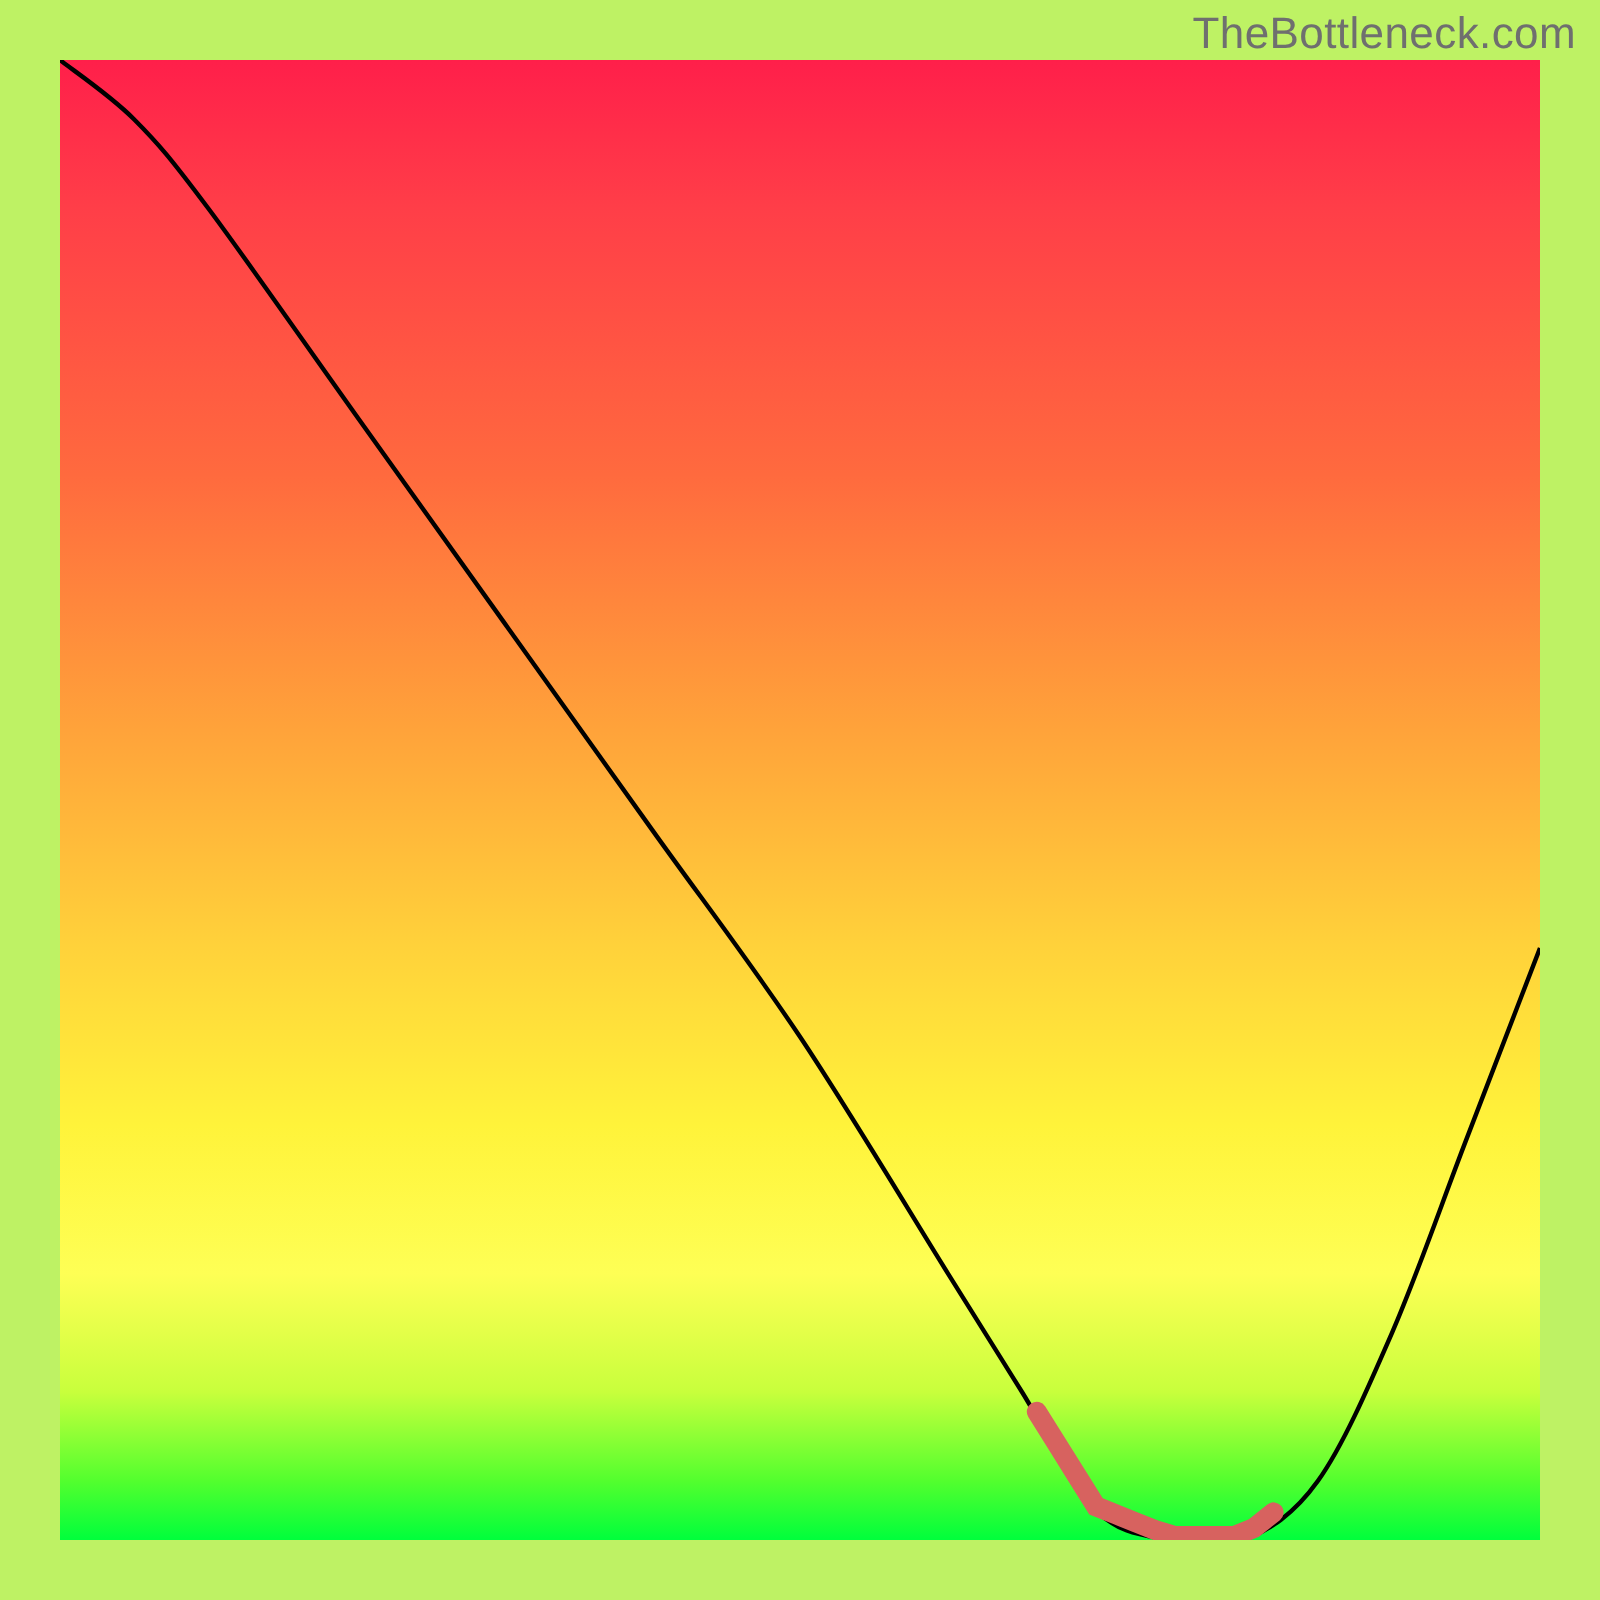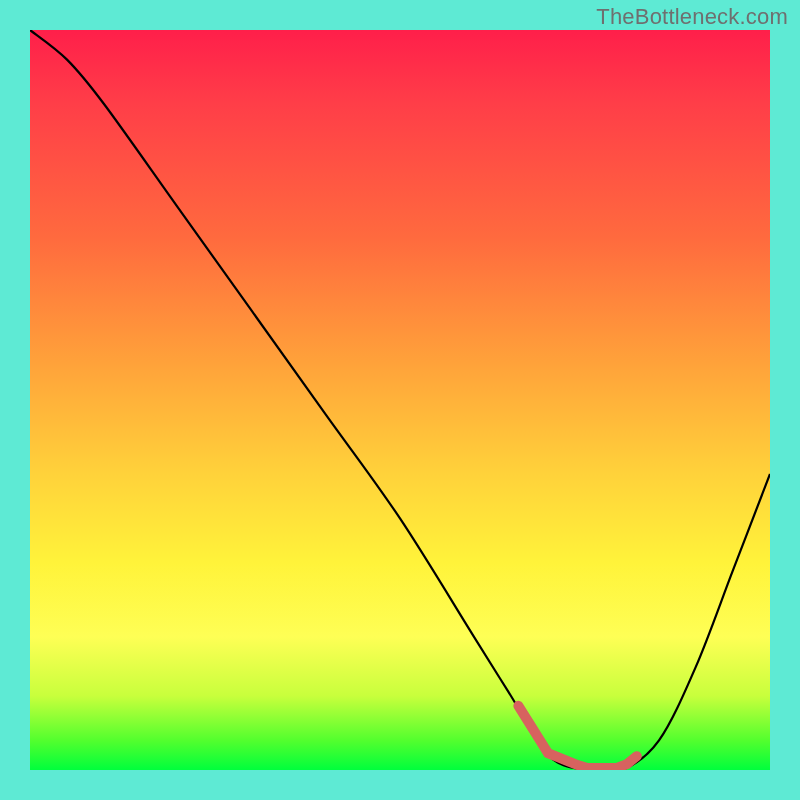--- a/index.html
+++ b/index.html
@@ -8,21 +8,21 @@
     width: 800px;
     height: 800px;
     background: #000;
     overflow: hidden;
     font-family: Arial, Helvetica, sans-serif;
   }
   .frame {
     position: relative;
     width: 800px;
     height: 800px;
-    background: #5eead4;
+    background: #bef264;
   }
   .watermark {
     position: absolute;
     top: 4px;
     right: 12px;
     color: #6f6f6f;
     font-size: 22px;
     font-weight: 500;
     letter-spacing: 0.2px;
     z-index: 10;

